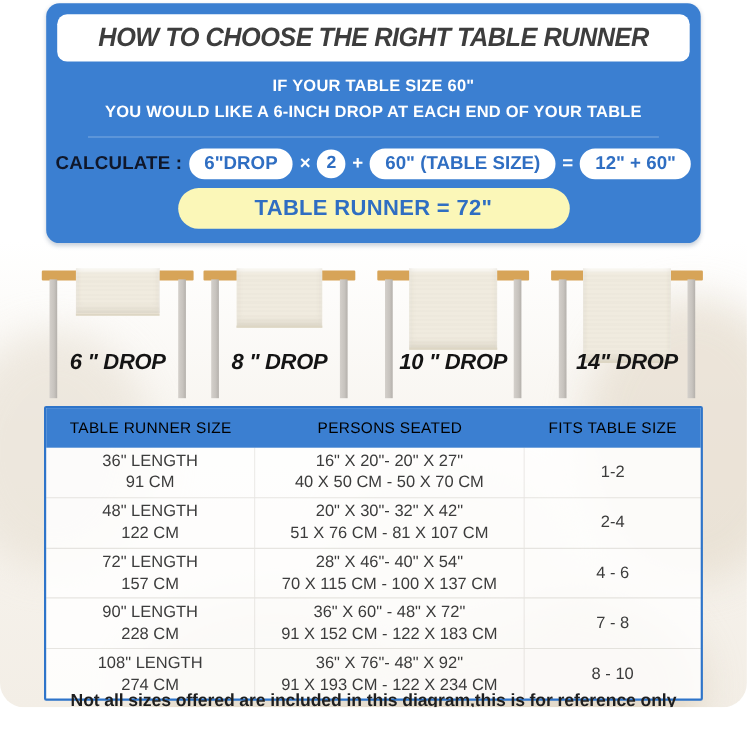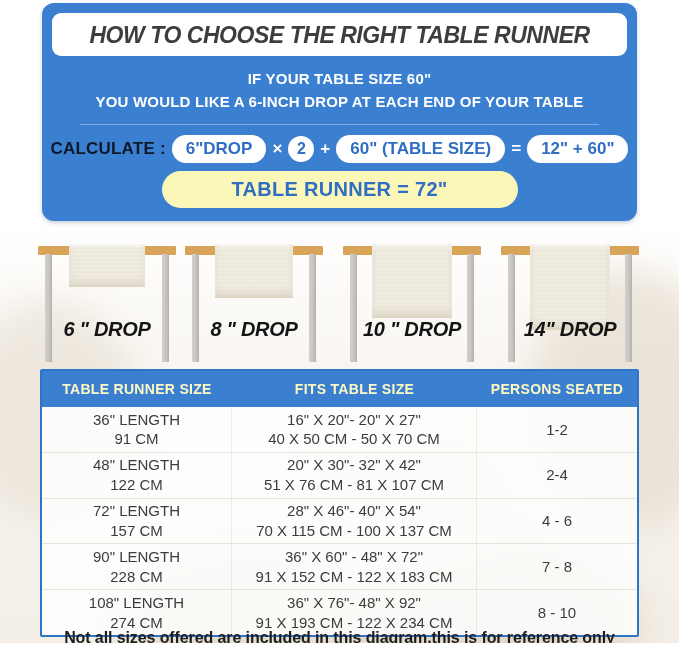--- a/index.html
+++ b/index.html
@@ -3,20 +3,21 @@
 <meta charset="utf-8">
 <style>
   * { margin:0; padding:0; box-sizing:border-box; }
   html,body { background:#ffffff; }
   body { font-family:"Liberation Sans","DejaVu Sans",sans-serif; }
 
   .canvas {
     position:relative; width:679px; height:643px;
     background:linear-gradient(180deg,#ffffff 0%,#ffffff 34%,#f8f5f0 60%,#f3eee6 100%);
     overflow:hidden;
+    border-radius:22px;
   }
 
   
   .bg-blob { position:absolute; border-radius:50%; filter:blur(18px); pointer-events:none; }
   .blob-1 { left:-40px; top:300px; width:180px; height:220px; background:#e9e2d6; opacity:.7; }
   .blob-2 { right:-50px; top:270px; width:200px; height:260px; background:#e5dccd; opacity:.7; }
   .blob-3 { left:120px; bottom:-60px; width:260px; height:160px; background:#ddd2c0; opacity:.6; }
   .blob-4 { right:40px; bottom:-70px; width:280px; height:180px; background:#d9cdb9; opacity:.6; }
   .blob-5 { left:300px; top:420px; width:220px; height:160px; background:#efe9de; opacity:.8; }
 
@@ -96,21 +97,21 @@
     border:2px solid #2e74c9; border-radius:2px;
     background:rgba(255,255,255,.84);
     display:flex; flex-direction:column;
   }
   .st-header {
     height:36px; background:#3b7fd1; flex:0 0 auto;
     display:grid; grid-template-columns:190px 245px 160px;
   }
   .st-header .hcell {
     display:flex; align-items:center; justify-content:center;
-    color:#fef9c3; font-weight:700; font-size:14px; letter-spacing:.3px; white-space:nowrap;
+    color:#000000; font-weight:400; font-size:14px; letter-spacing:.3px; white-space:nowrap;
   }
   .st-body { flex:1 1 auto; display:flex; flex-direction:column; }
   .st-row {
     flex:1 1 0; display:grid; grid-template-columns:190px 245px 160px;
     border-top:1px solid rgba(130,120,105,.18);
   }
   .st-row:first-child { border-top:none; }
   .cell {
     display:flex; flex-direction:column; align-items:center; justify-content:center;
     font-size:15px; color:#3c3c3c; line-height:1.32; text-align:center; white-space:nowrap;
@@ -180,22 +181,22 @@
     <div class="tabletop"></div>
     <div class="leg leg-left"></div>
     <div class="leg leg-right"></div>
     <div class="cloth" style="width:80px;height:86px;"></div>
     <div class="drop-label">14" DROP</div>
   </div>
 
   <div class="size-table">
     <div class="st-header">
       <div class="hcell">TABLE RUNNER SIZE</div>
+      <div class="hcell">PERSONS SEATED</div>
       <div class="hcell">FITS TABLE SIZE</div>
-      <div class="hcell">PERSONS SEATED</div>
     </div>
     <div class="st-body">
 
       <div class="st-row">
         <div class="cell cell-divider">
           <span>36" LENGTH</span>
           <span>91 CM</span>
         </div>
         <div class="cell cell-divider">
           <span>16" X 20"- 20" X 27"</span>

